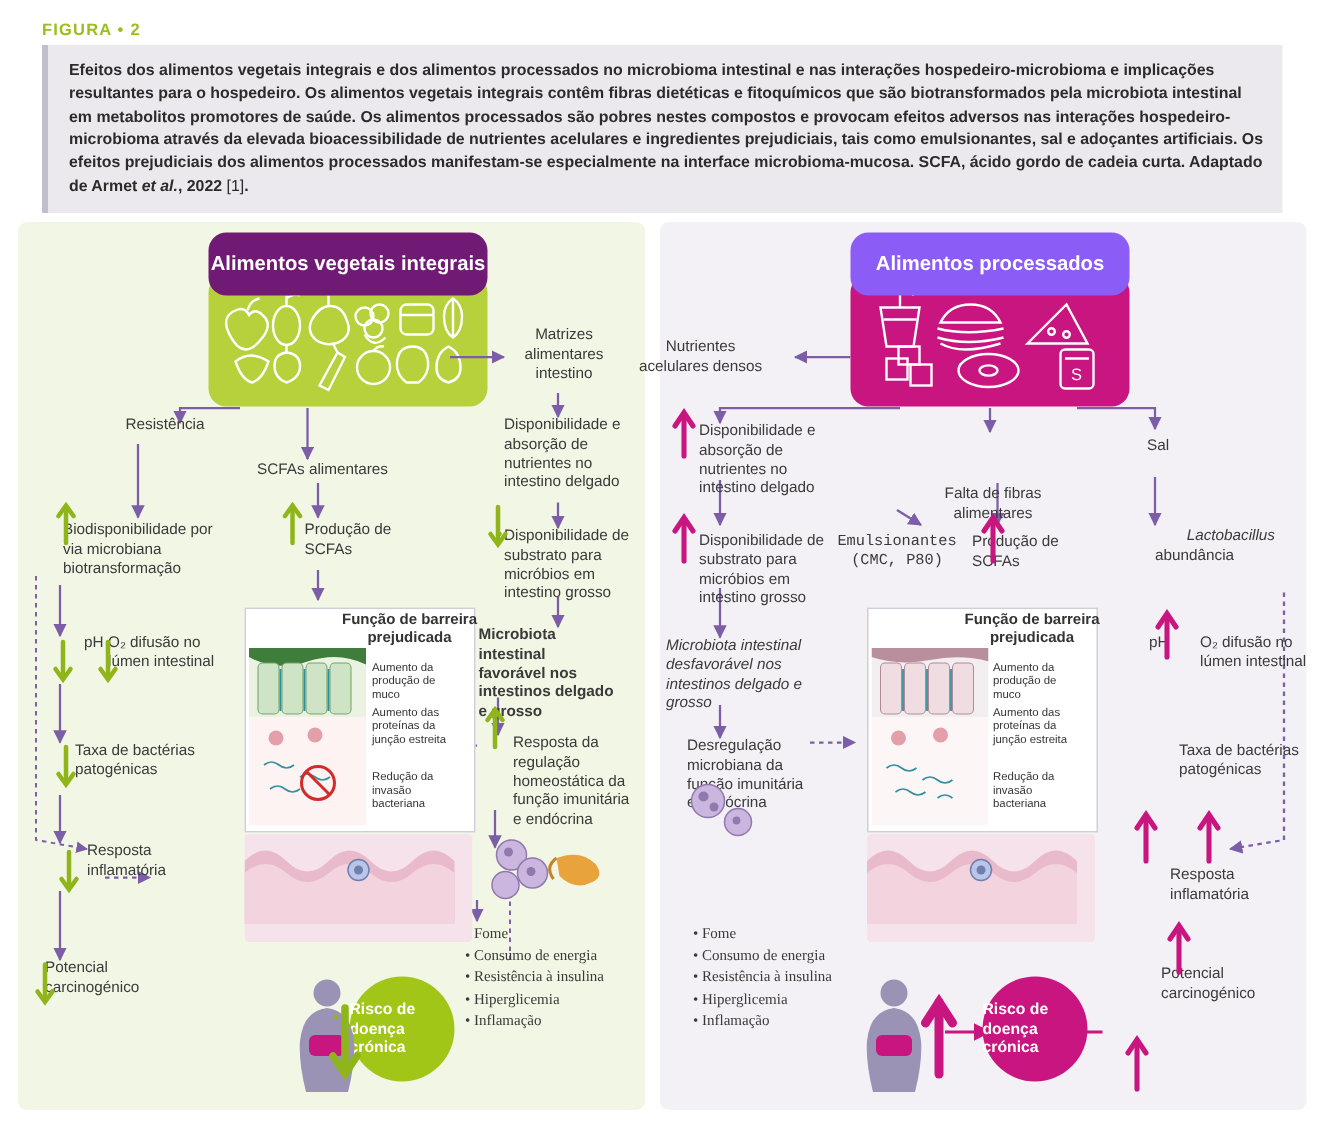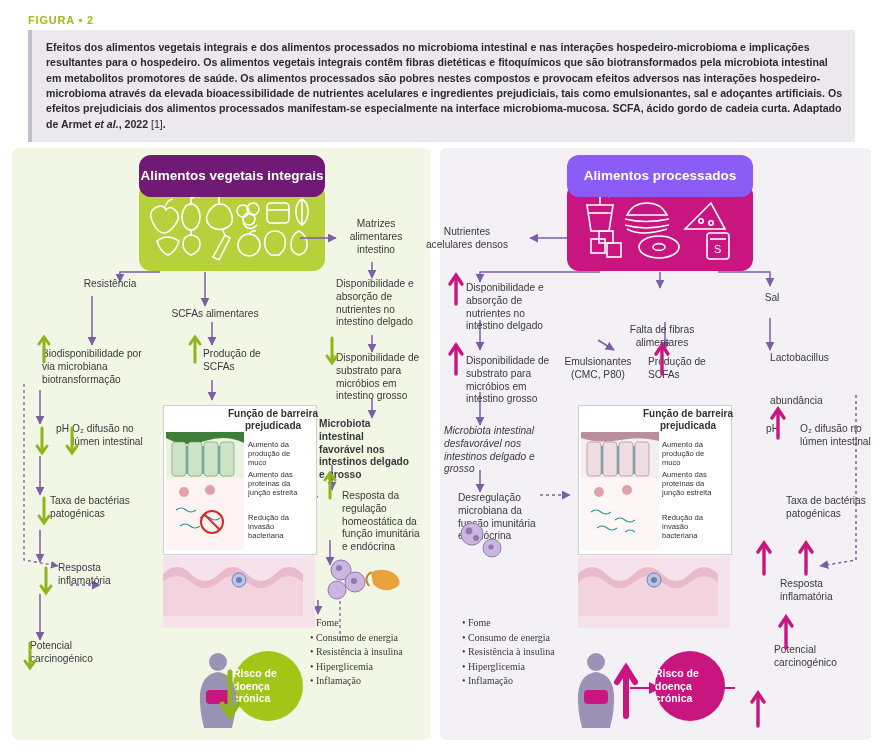--- a/index.html
+++ b/index.html
@@ -48,21 +48,21 @@
     position:absolute;border-radius:12px;
   }
   #food-left{left:139px;top:183px;width:186px;height:88px;background:#b6d13c;}
   #food-right{left:567px;top:183px;width:186px;height:88px;background:#c9157f;}
 
   
   .node{
     position:absolute;font-size:10.2px;line-height:1.25;color:#3a3a3a;
   }
   .node.c{text-align:center;}
-  .node.it{}
+  .node.it{font-style:italic;text-align:right;}
   .bullets{
     position:absolute;font-size:10px;line-height:1.45;color:#3a3a3a;font-family:Liberation Serif, serif;
   }
   .bullets div::before{content:"• ";}
 
   
   .risk{
     position:absolute;border-radius:50%;color:#fff;font-weight:bold;
     display:flex;align-items:center;justify-content:center;text-align:left;
     font-size:10.5px;line-height:1.2;
@@ -337,24 +337,24 @@
   <g stroke="#8fb51a" stroke-width="5" fill="none" stroke-linecap="round">
     <path d="M218 524 l0 42"></path>
       <path d="M210 556 l8 12 l8 -12"></path>
   </g>
 </svg>
 
 <div class="node c" style="left:425px;top:226px;width:84px;">Nutrientes acelulares densos</div>
 <div class="node c" style="left:620px;top:292px;width:84px;margin-top:32px;">Falta de fibras alimentares</div>
 <div class="node c" style="left:750px;top:292px;width:44px;">Sal</div>
 <div class="node" style="left:466px;top:282px;width:88px;">Disponibilidade e absorção de nutrientes no intestino delgado</div>
-<div class="node c" style="left:556px;top:356px;width:84px;">Emulsionantes (CMC, P80)</div>
+<div class="node c" style="left:556px;top:356px;width:84px;font-family:Liberation Mono, monospace;">Emulsionantes (CMC, P80)</div>
 <div class="node" style="left:648px;top:356px;width:70px;">Produção de SCFAs</div>
 <div class="node it" style="left:770px;top:352px;width:80px;">Lactobacillus</div>
-<div class="node" style="left:770px;top:365px;width:80px;margin-top:30px;">abundância</div>
+<div class="node" style="left:770px;top:365px;width:80px;">abundância</div>
 <div class="node" style="left:466px;top:355px;width:90px;">Disponibilidade de substrato para micróbios em intestino grosso</div>
 <div class="node" style="left:444px;top:425px;width:100px;font-style:italic;">Microbiota intestinal desfavorável nos intestinos delgado e grosso</div>
 <div class="node" style="left:458px;top:492px;width:86px;">Desregulação microbiana da função imunitária e endócrina</div>
 <div class="node" style="left:766px;top:423px;">pH</div>
 <div class="node" style="left:800px;top:423px;width:76px;">O₂ difusão no lúmen intestinal</div>
 <div class="node" style="left:786px;top:495px;width:90px;">Taxa de bactérias patogénicas</div>
 <div class="node" style="left:780px;top:578px;width:78px;">Resposta inflamatória</div>
 <div class="node" style="left:774px;top:644px;width:82px;">Potencial carcinogénico</div>
 
 <div class="bullets" style="left:462px;top:616px;width:108px;">

